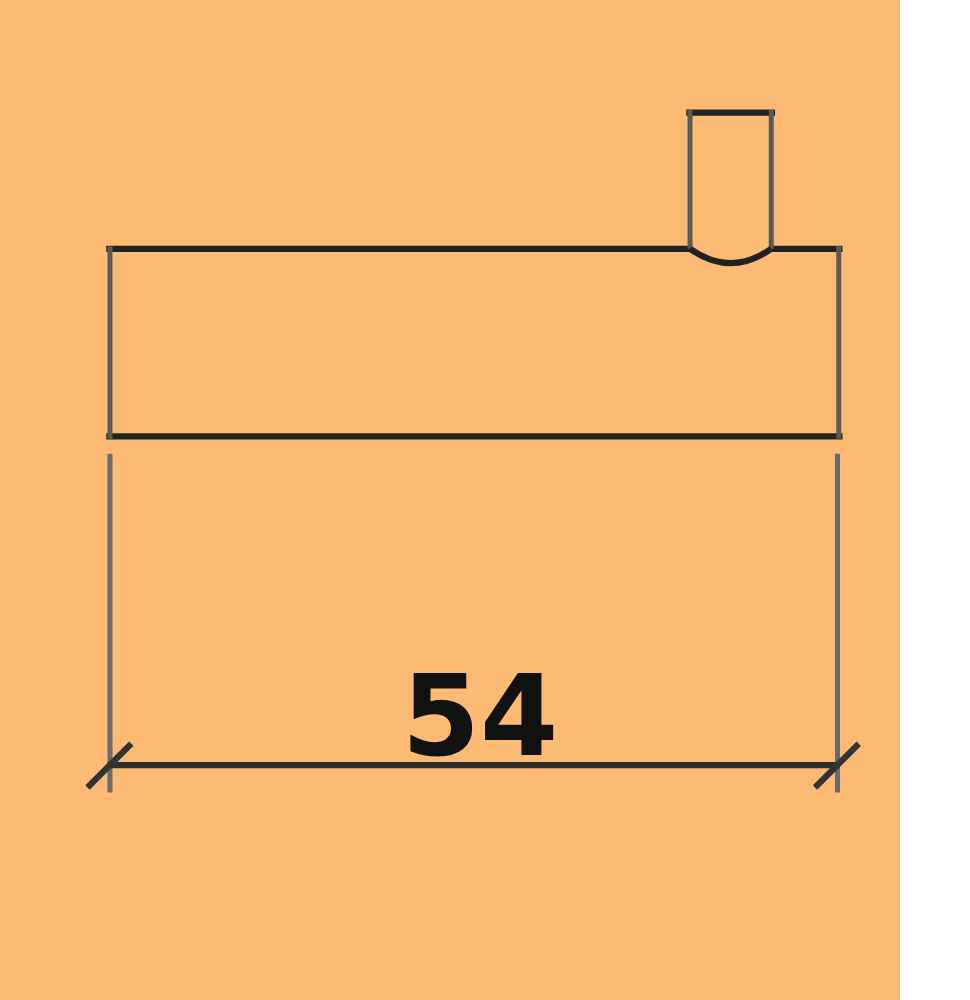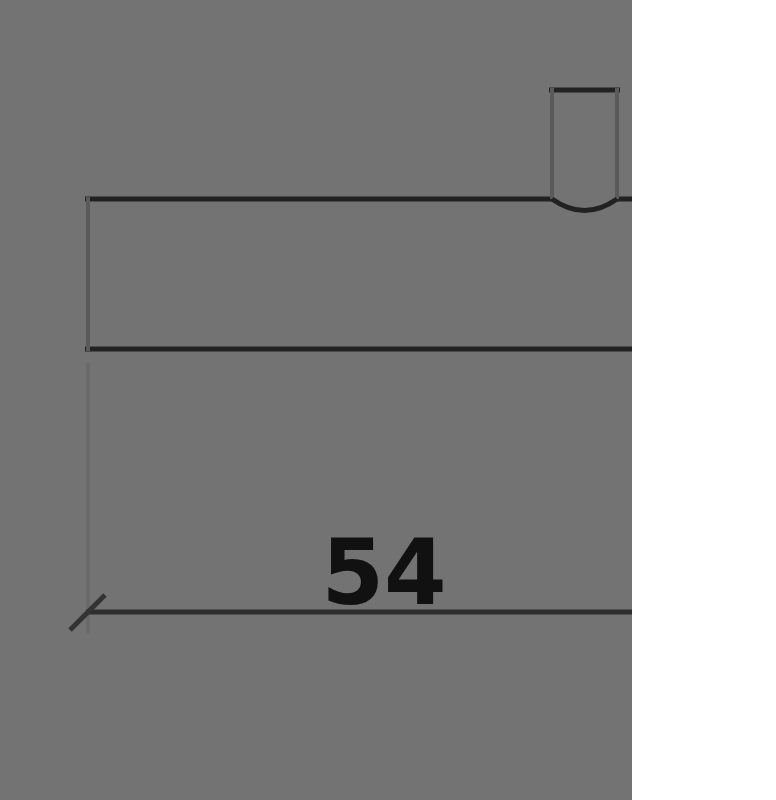--- a/index.html
+++ b/index.html
@@ -2,23 +2,23 @@
 <html><head>
 <meta charset="utf-8">
 <style>
   html, body {
     margin: 0;
     padding: 0;
     background: #ffffff;
   }
   .canvas {
     position: relative;
-    width: 632px;
+    width: 720px;
     height: 800px;
-    background: #737373;
+    background: #fdba74;
     overflow: hidden;
   }
   svg.drawing {
     display: block;
     width: 776px;
     height: 800px;
   }
   svg .stroke-line {
     fill: none;
     stroke-linecap: butt;

